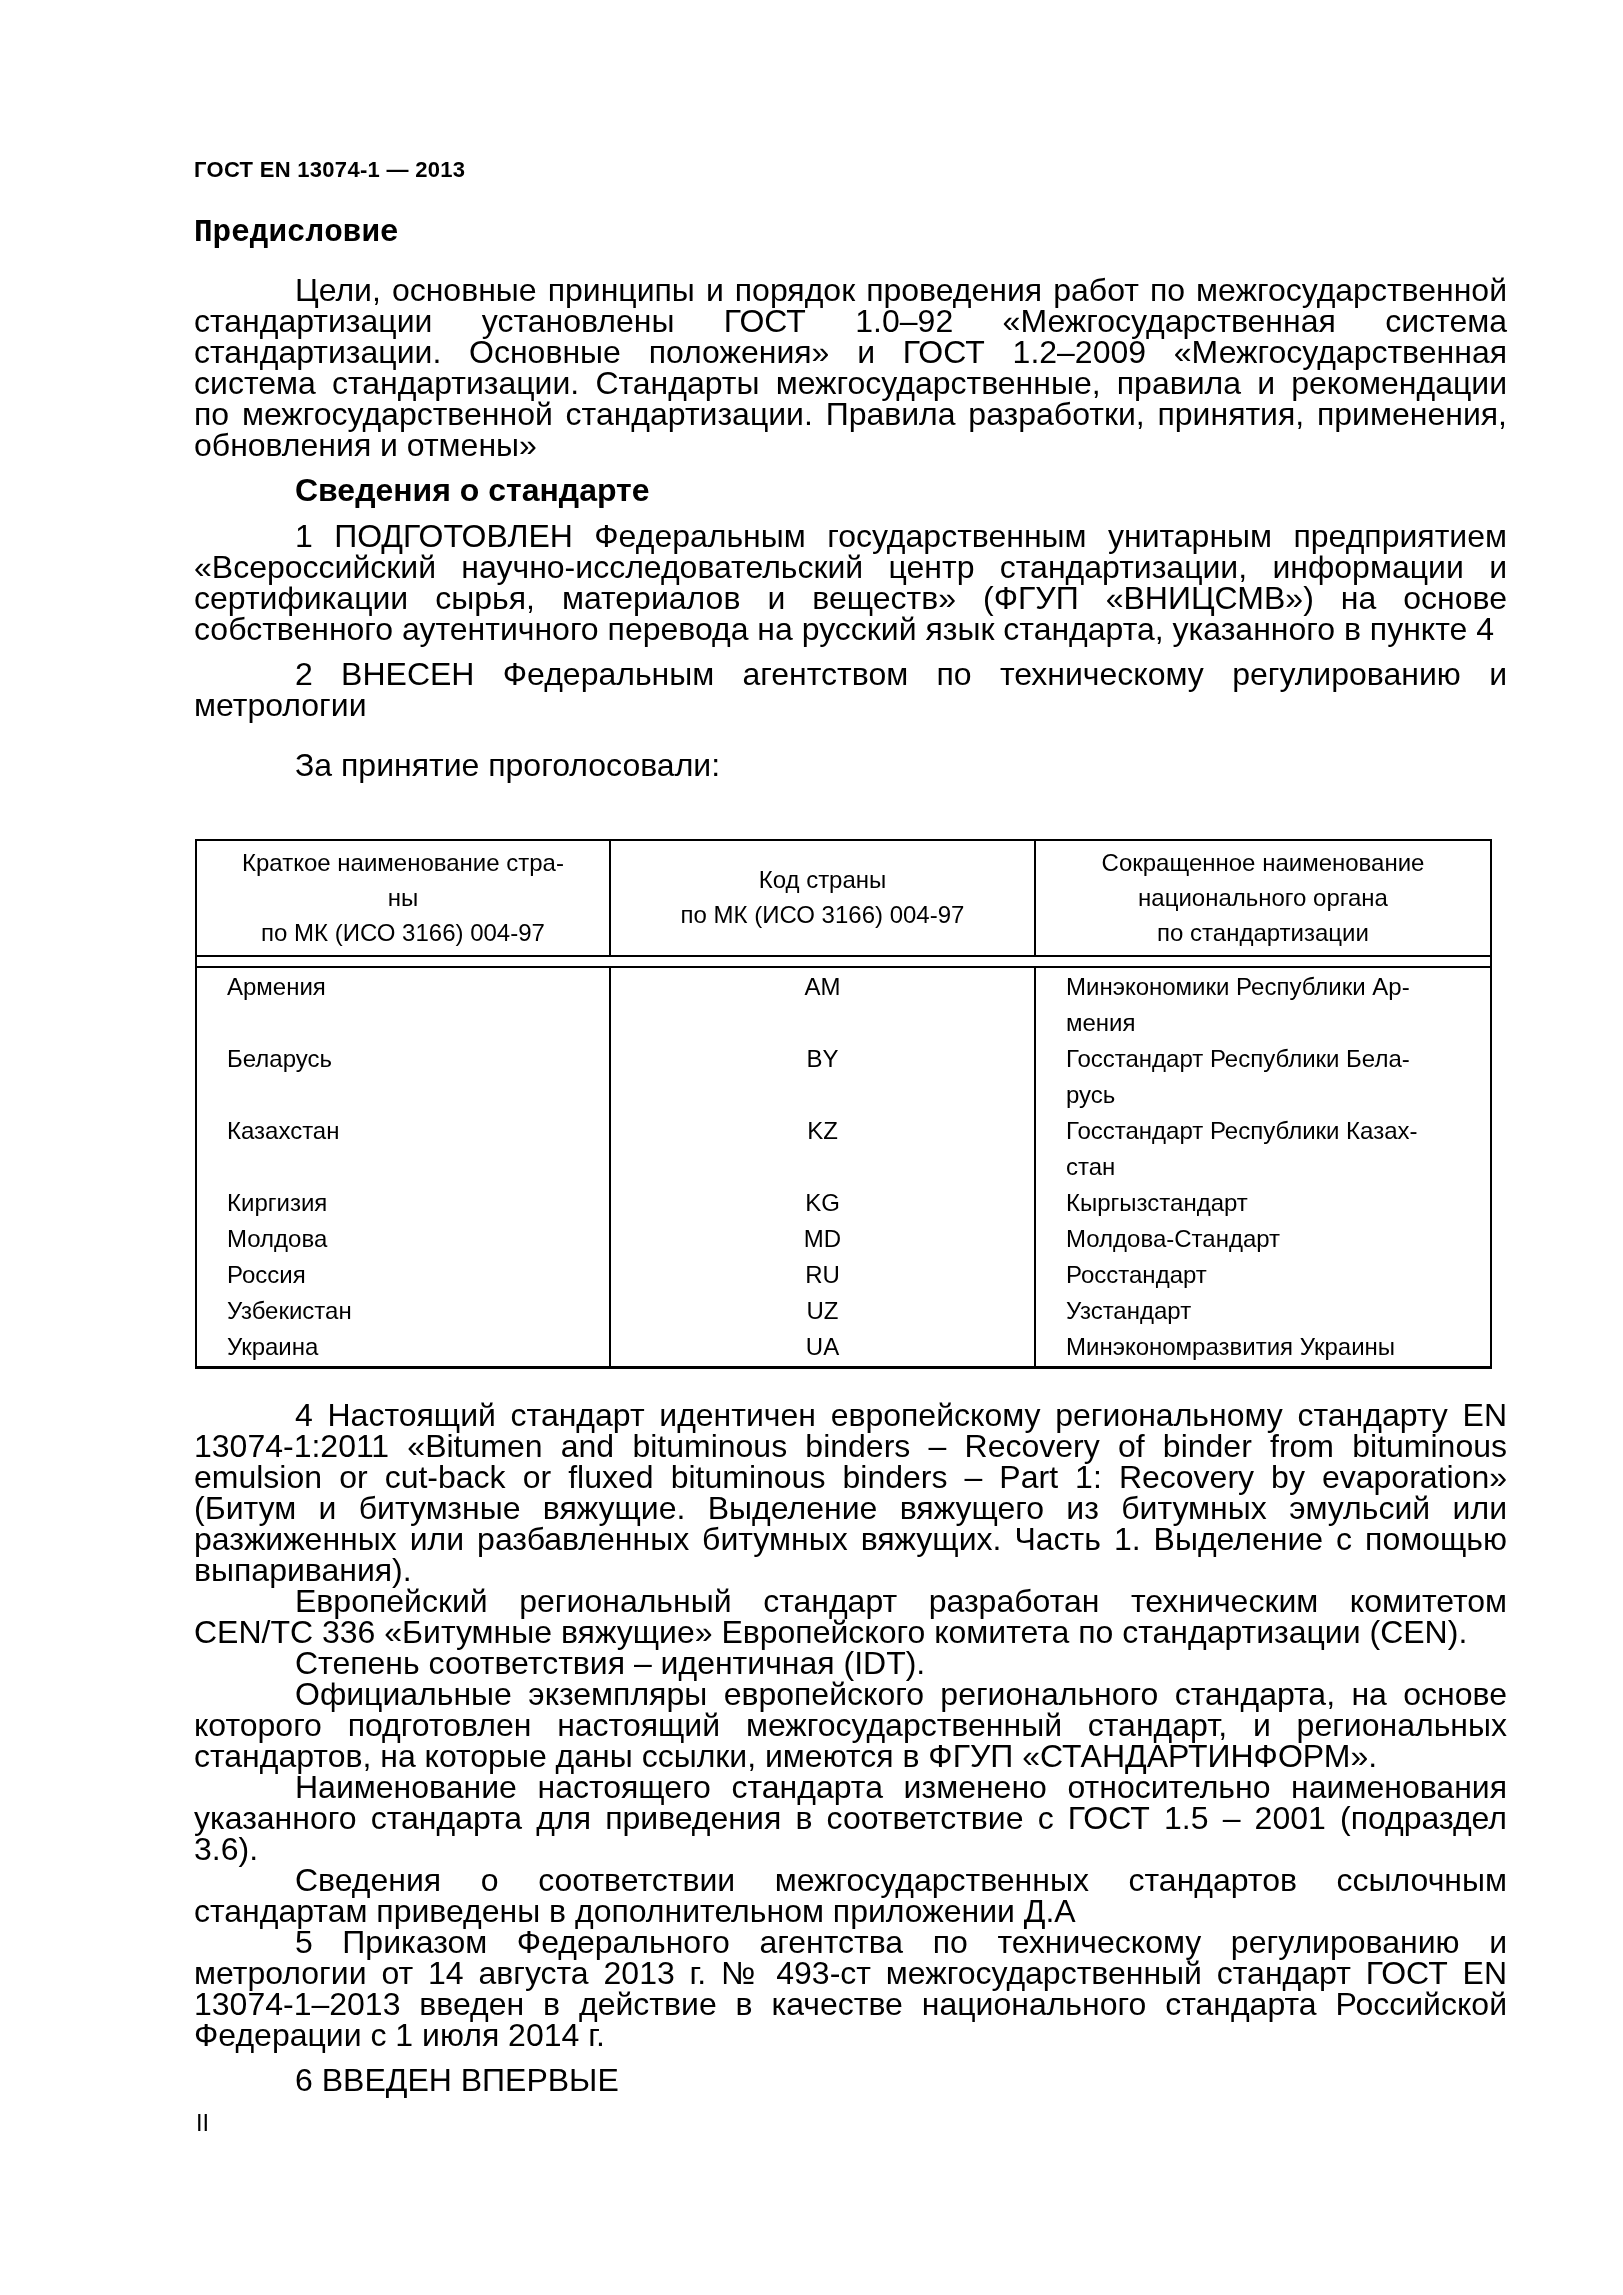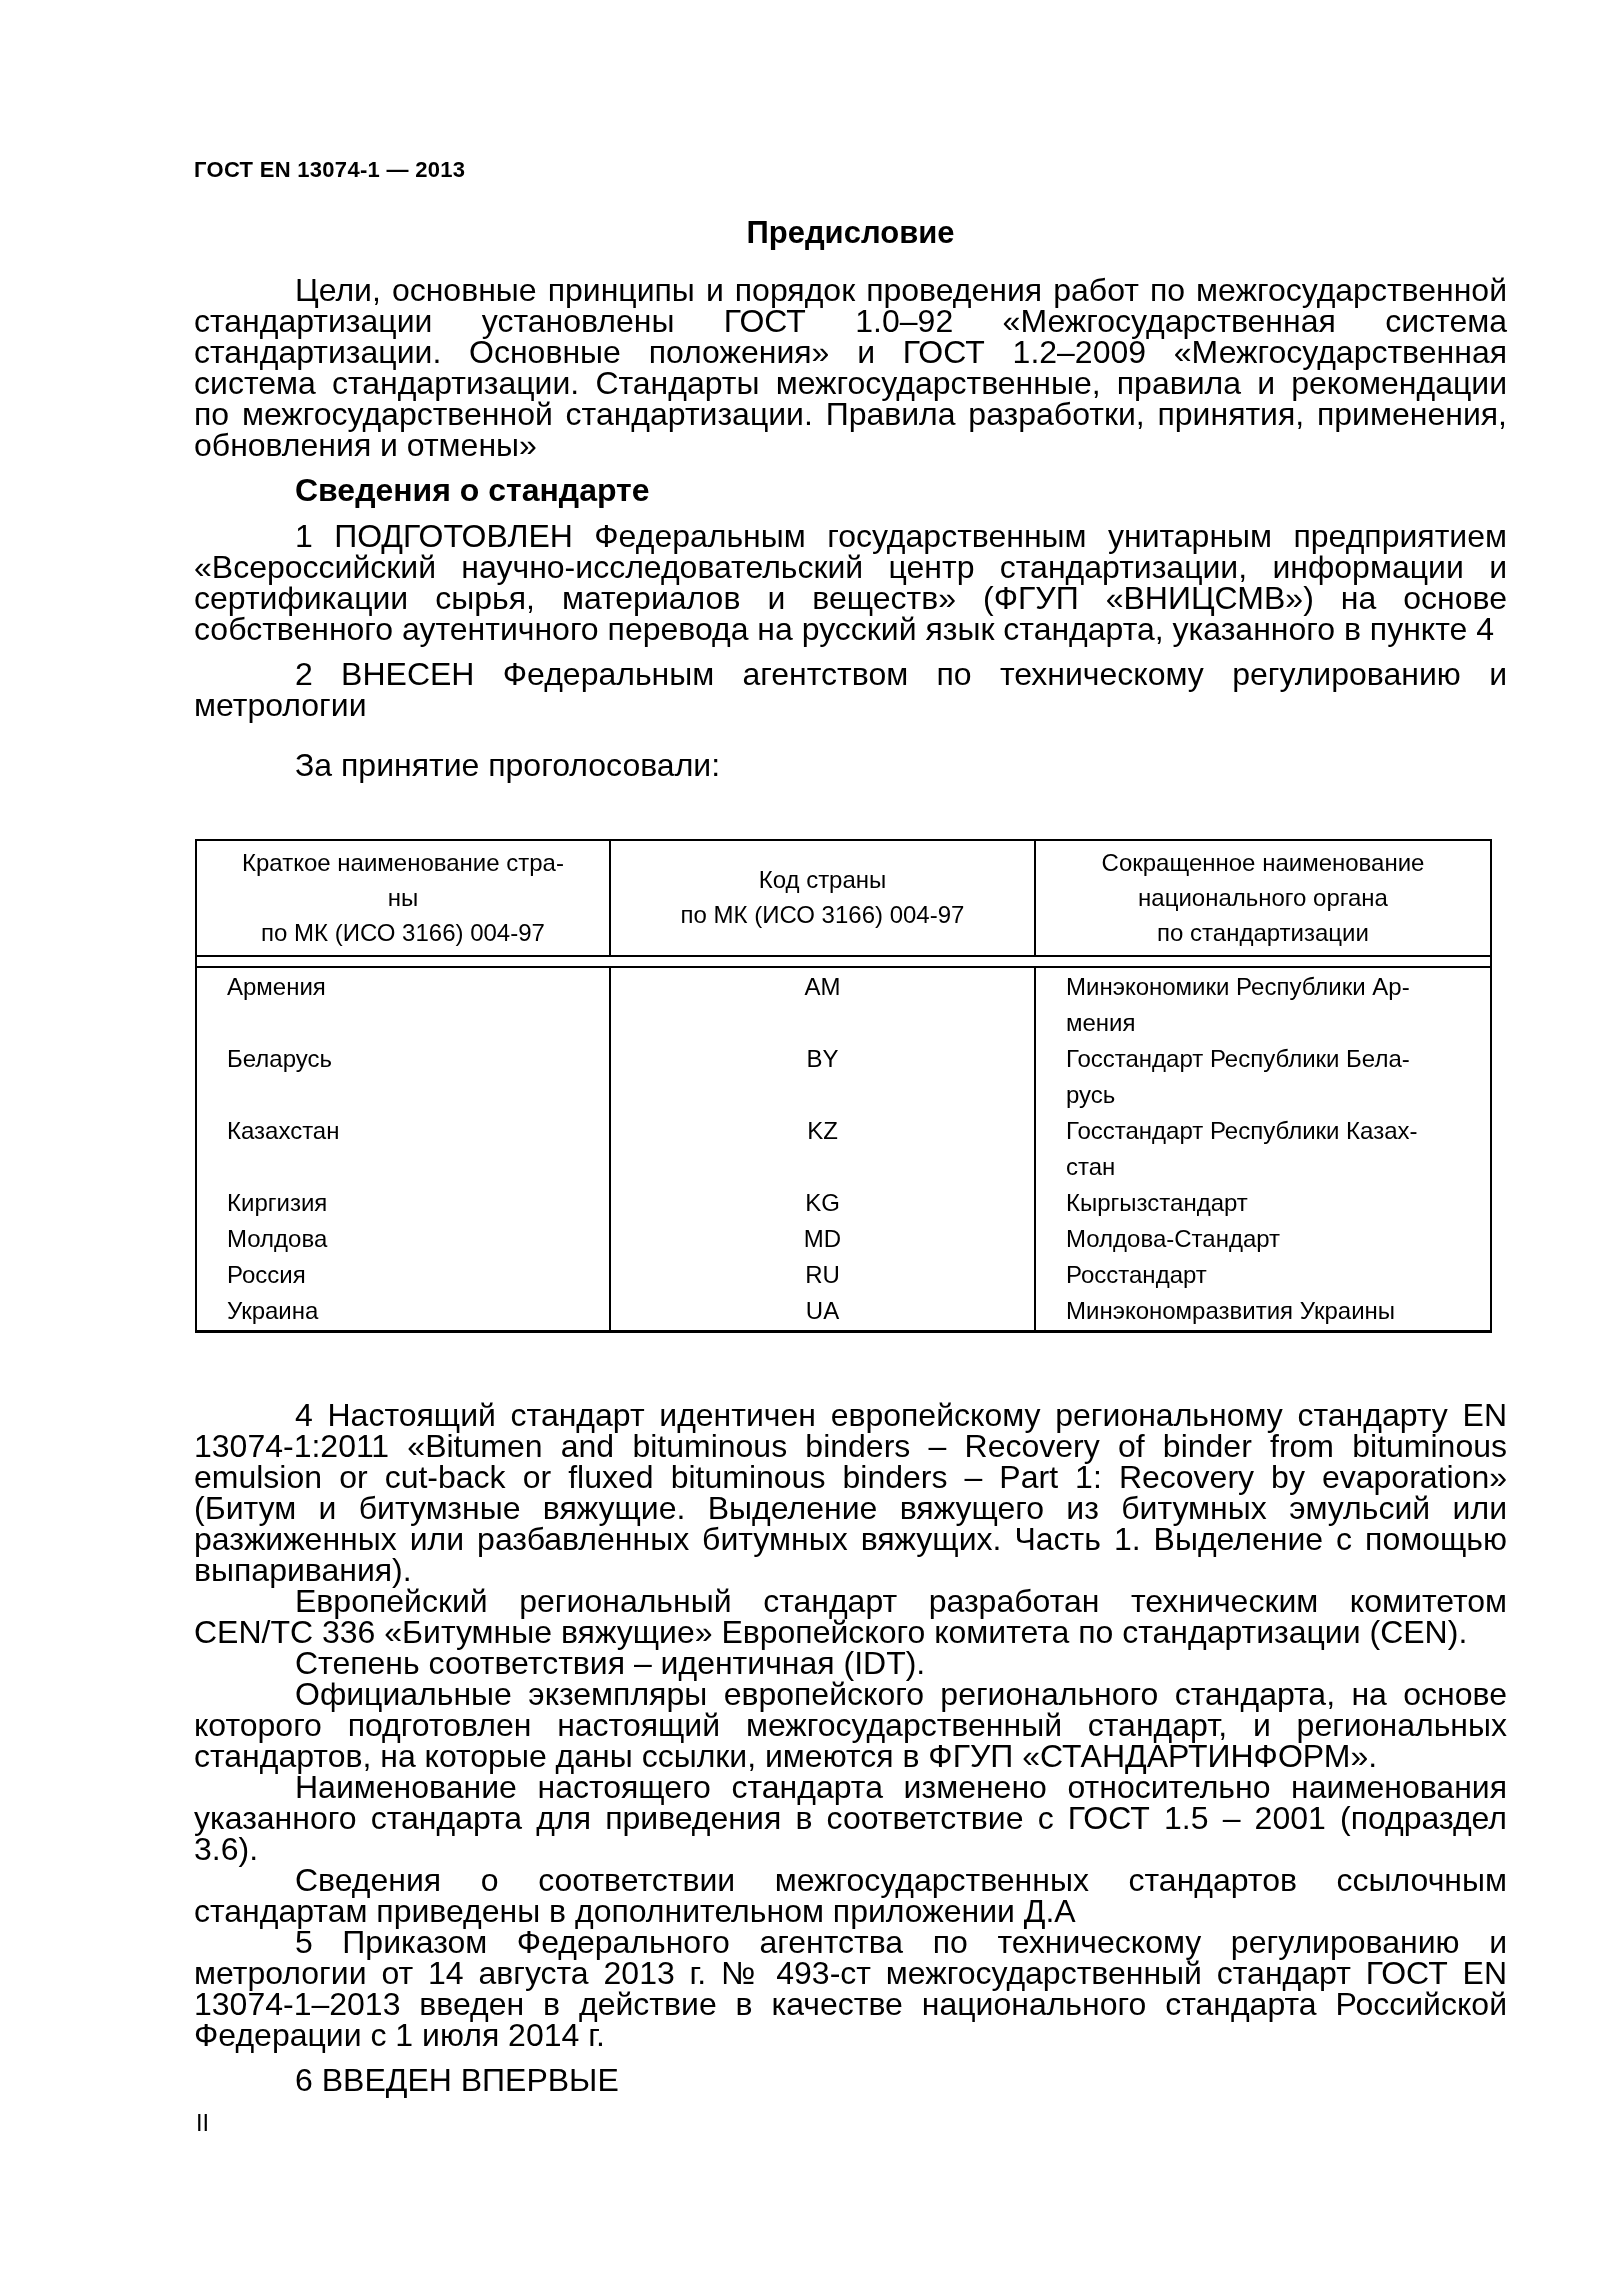--- a/index.html
+++ b/index.html
@@ -7,21 +7,21 @@
       width: 1623px; height: 2295px; position: relative; overflow: hidden;
       font-family: "Liberation Sans", sans-serif; color: #000000;
     }
     .page { position: absolute; left: 2px; top: 0; width: 1623px; height: 2028px; }
     .doc-code {
       position: absolute; left: 192px; top: 157px;
       font-size: 22px; font-weight: bold; letter-spacing: 0.3px;
     }
     .title {
       position: absolute; left: 192px; width: 1313px; top: 215px;
-      text-align: center; font-size: 31px; font-weight: bold;
+      text-align: left; font-size: 31px; font-weight: bold; font-family: Liberation Mono, monospace;
     }
     .body-block {
       position: absolute; left: 192px; width: 1313px;
       font-size: 32px; line-height: 31px;
     }
     .p { text-align: justify; text-indent: 101px; margin: 0; }
     .heading { margin: 0; padding-left: 101px; font-weight: bold; }
     .gap { height: 14.4px; }
 
     
@@ -135,20 +135,25 @@
           <td>Молдова</td>
           <td class="code">MD</td>
           <td class="org">Молдова-Стандарт</td>
         </tr>
         <tr>
           <td>Россия</td>
           <td class="code">RU</td>
           <td class="org">Росстандарт</td>
         </tr>
         <tr>
+          <td>Узбекистан</td>
+          <td class="code">UZ</td>
+          <td class="org">Узстандарт</td>
+        </tr>
+        <tr>
           <td>Украина</td>
           <td class="code">UA</td>
           <td class="org">Минэкономразвития Украины</td>
         </tr>
       </tbody>
     </table>
   </div>
 
   <div class="body-block" style="top:1400px;">
     <p class="p">4 Настоящий стандарт идентичен европейскому региональному стандарту EN 13074-1:2011 «Bitumen and bituminous binders – Recovery of binder from bituminous emulsion or cut-back or fluxed bituminous binders – Part 1: Recovery by evaporation» (Битум и битумзные вяжущие. Выделение вяжущего из битумных эмульсий или разжиженных или разбавленных битумных вяжущих. Часть 1. Выделение с помощью выпаривания).</p>

